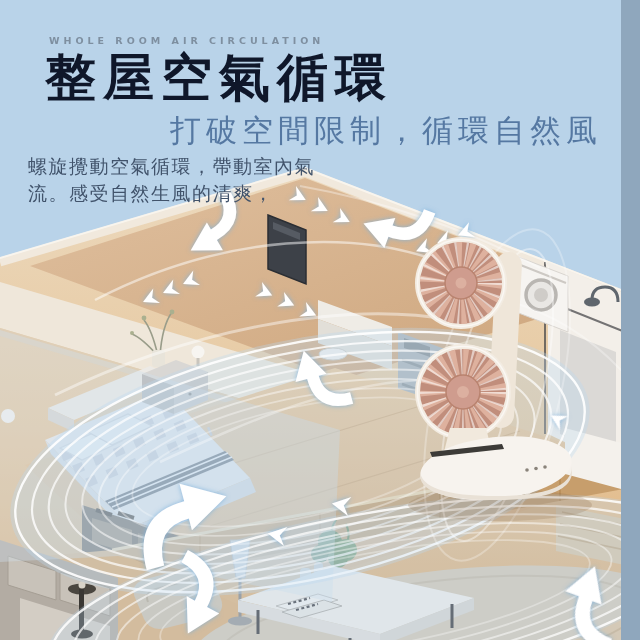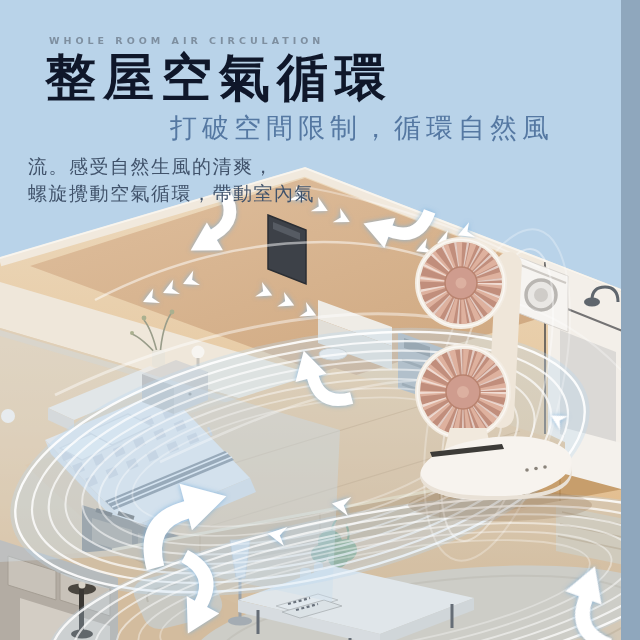--- a/index.html
+++ b/index.html
@@ -13,21 +13,21 @@
   .eyebrow{
     position:absolute;left:49px;top:35px;
     font-family:"DejaVu Sans","Liberation Sans",sans-serif;
     font-size:9.5px;font-weight:bold;letter-spacing:4px;color:#7e8fa0;white-space:nowrap;
   }
   .title{
     position:absolute;left:45px;top:44px;font-size:51px;font-weight:600;
     letter-spacing:7px;color:#0f172a;white-space:nowrap;
   }
   .subtitle{
-    position:absolute;left:170px;top:110px;font-size:27px;font-weight:500;
+    position:absolute;left:170px;top:110px;font-size:31px;font-weight:500;
     letter-spacing:5px;color:#5578a2;white-space:nowrap;
   }
   .desc{
     position:absolute;left:28px;top:153px;font-size:19px;line-height:27px;
     letter-spacing:1.5px;color:#41536b;
   }
   .desc div{white-space:nowrap;}
   .badge{
     position:absolute;left:392px;top:497px;width:248px;height:91px;z-index:4;
     background:rgba(38,74,110,0.88);
@@ -304,19 +304,19 @@
         <circle cx="545" cy="467" r="1.8" fill="#8a837a"></circle>
       </g>
     </g>
   </svg>
 
   <div class="header">
     <div class="eyebrow">WHOLE ROOM AIR CIRCULATION</div>
     <div class="title">整屋空氣循環</div>
     <div class="subtitle">打破空間限制，循環自然風</div>
     <div class="desc">
+      <div>螺旋攪動空氣循環，帶動室內氣</div>
       <div>流。感受自然生風的清爽，</div>
-      <div>螺旋攪動空氣循環，帶動室內氣</div>
     </div>
   </div>
 
 
 </div>
 
 </body></html>

